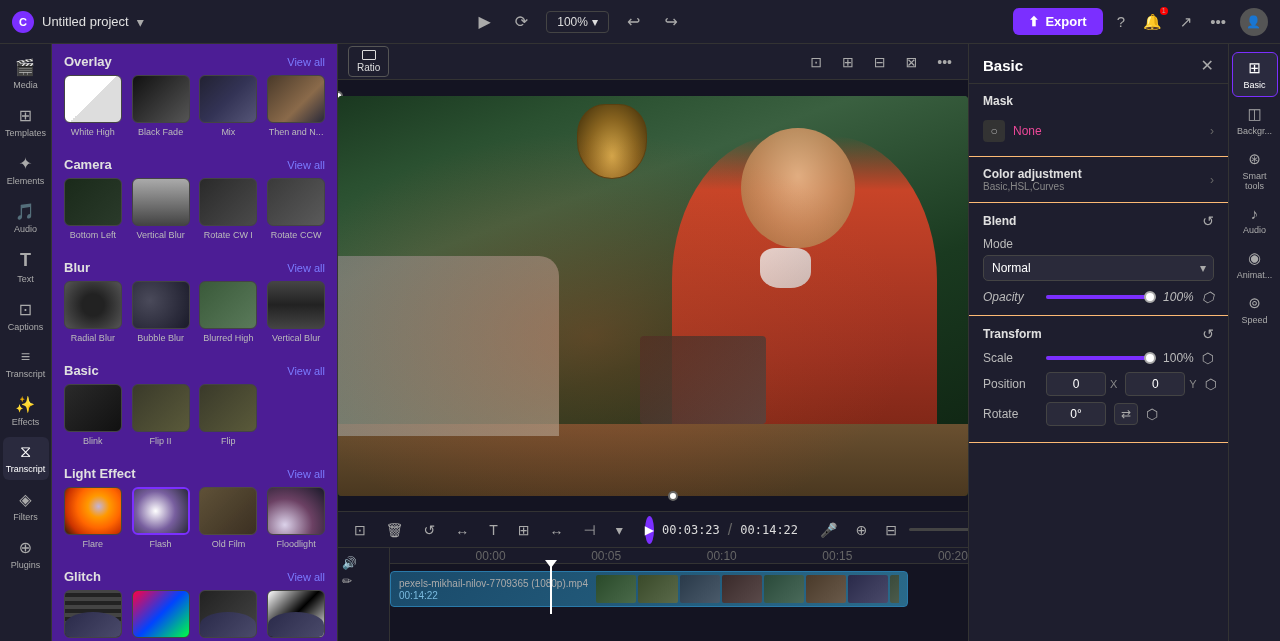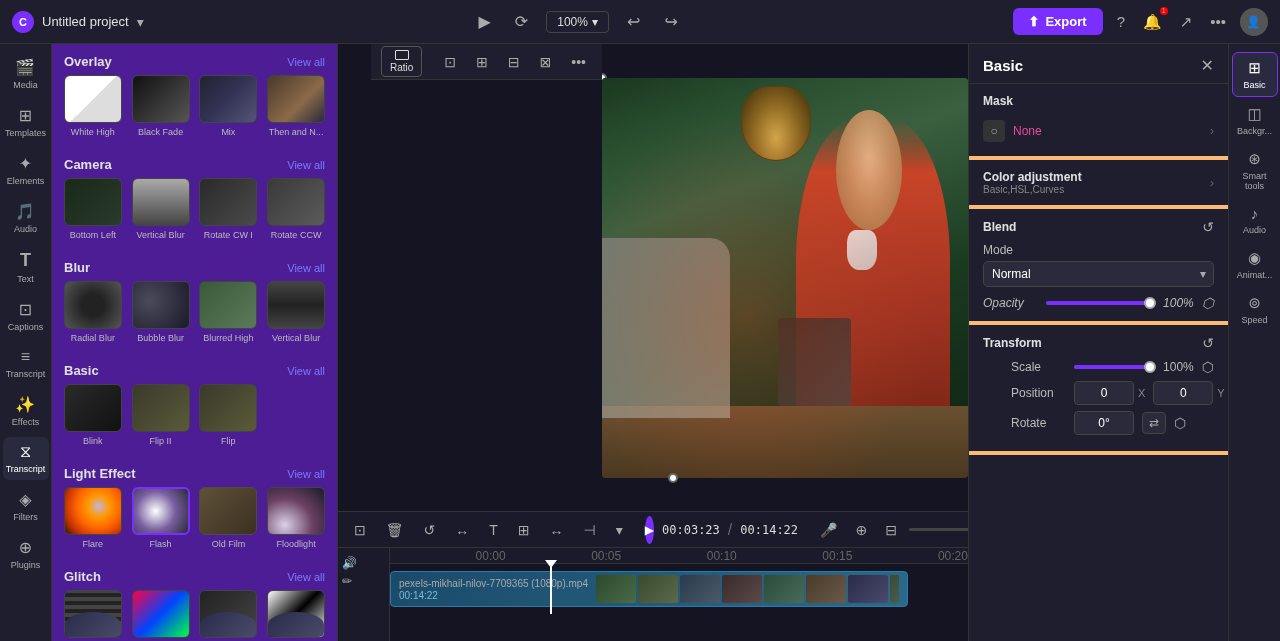--- a/index.html
+++ b/index.html
@@ -61,21 +61,21 @@
     .thumb-floodlight { background: radial-gradient(ellipse at 30% 80%, #ffffffcc, #aa880055, #1a1a2a); }
     .thumb-strobe { background: linear-gradient(135deg, #fff 0%, #000 50%, #fff 100%); }
     .thumb-colorglitch { background: linear-gradient(135deg, #ff0044, #0044ff, #00ff44); }
     .thumb-glitch { background: linear-gradient(135deg, #222, #444); }
     .thumb-strobe2 { background: repeating-linear-gradient(0deg, #222 0px, #222 4px, #444 4px, #444 8px); }
 
     
     .thumb-person { background: linear-gradient(135deg, #4a3a2a 0%, #8a6a4a 60%, #2a2a3a 100%); }
 
     
-    .canvas-area { flex: 1; display: flex; background: #141422; position: relative; min-width: 0; padding-left: 33px; }
+    .canvas-area { flex: 1; display: flex; flex-direction: column; background: #141422; position: relative; min-width: 0; }
     .canvas-toolbar { height: 36px; background: #1e1e2e; display: flex; align-items: center; padding: 0 10px; gap: 8px; border-bottom: 1px solid #333; }
     .canvas-tool { background: none; border: none; color: #aaa; cursor: pointer; font-size: 14px; padding: 3px 6px; border-radius: 4px; }
     .ratio-btn { background: none; border: 1px solid #555; color: #ddd; cursor: pointer; font-size: 10px; padding: 3px 8px; border-radius: 4px; display: flex; flex-direction: column; align-items: center; }
     .ratio-icon { width: 14px; height: 10px; border: 1.5px solid #ddd; border-radius: 1px; margin-bottom: 2px; }
 
     .video-frame { flex: 1; display: flex; align-items: center; justify-content: center; position: relative; overflow: hidden; }
     .video-canvas { width: 640px; height: 400px; position: relative; }
     .video-bg { width: 100%; height: 100%; border-radius: 4px; overflow: hidden; position: relative; background: #1a1a1a; }
     
     .scene { width: 100%; height: 100%; background: linear-gradient(160deg, #1a3a1a 0%, #2a4a2a 20%, #3a5a3a 40%, #4a6a4a 60%, #3a5a3a 80%, #1a3a1a 100%); position: relative; overflow: hidden; }
@@ -85,21 +85,21 @@
     .corner-dot.br { bottom: -5px; right: 290px; }
 
     
     .right-panel { width: 260px; background: #1e1e2e; border-left: 1px solid #333; display: flex; flex-direction: column; flex-shrink: 0; overflow-y: auto; }
     .right-panel::-webkit-scrollbar { width: 4px; }
     .right-panel::-webkit-scrollbar-thumb { background: #444; border-radius: 2px; }
     .panel-header { display: flex; align-items: center; justify-content: space-between; padding: 12px 14px 8px; border-bottom: 1px solid #333; }
     .panel-title { font-size: 15px; font-weight: 600; color: #fff; }
     .close-panel { background: none; border: none; color: #aaa; cursor: pointer; font-size: 16px; }
 
-    .panel-section { border-bottom: 4px solid #fdba74; padding: 10px 14px; }
+    .panel-section { border-bottom: 1px solid #fdba74; padding: 10px 14px; }
     .panel-section-header { display: flex; align-items: center; justify-content: space-between; margin-bottom: 8px; }
     .panel-section-title { font-size: 12px; font-weight: 600; color: #e0e0e0; }
     .panel-section-action { font-size: 14px; color: #aaa; cursor: pointer; }
 
     .mask-row { display: flex; align-items: center; gap: 8px; padding: 4px 0; }
     .mask-icon { width: 22px; height: 22px; border-radius: 4px; background: #333; display: flex; align-items: center; justify-content: center; font-size: 12px; color: #aaa; }
     .mask-label { font-size: 12px; color: #ec4899; flex: 1; }
     .mask-arrow { font-size: 12px; color: #666; }
 
     .color-adjust-row { display: flex; justify-content: space-between; align-items: center; }
@@ -111,21 +111,21 @@
     .select-wrapper::after { content: '▾'; position: absolute; right: 8px; top: 50%; transform: translateY(-50%); color: #aaa; font-size: 12px; pointer-events: none; }
 
     .opacity-row { display: flex; align-items: center; gap: 8px; margin-top: 8px; font-style: italic; }
     .opacity-label { font-size: 12px; color: #bbb; flex: 0 0 55px; }
     .slider-track { flex: 1; height: 4px; background: #444; border-radius: 2px; position: relative; cursor: pointer; }
     .slider-fill { height: 100%; background: #7b2fff; border-radius: 2px; }
     .slider-thumb { position: absolute; right: 0; top: 50%; transform: translate(50%, -50%); width: 12px; height: 12px; background: #fff; border-radius: 50%; border: 2px solid #aaa; }
     .opacity-value { font-size: 12px; color: #bbb; text-align: right; width: 36px; }
     .value-reset { font-size: 14px; color: #aaa; cursor: pointer; }
 
-    .transform-row { display: flex; align-items: center; gap: 8px; margin-bottom: 6px; margin-left: 28px; }
+    .transform-row { display: flex; align-items: center; gap: 8px; margin-bottom: 6px; }
     .transform-label { font-size: 12px; color: #bbb; flex: 0 0 55px; }
     .coord-input { background: #2a2a3a; border: 1px solid #444; color: #fff; padding: 4px 6px; border-radius: 4px; font-size: 12px; width: 60px; text-align: center; }
     .coord-axis { font-size: 11px; color: #888; }
     .coord-pair { display: flex; align-items: center; gap: 4px; }
 
     
     .far-right { width: 52px; background: #1e1e2e; border-left: 1px solid #333; display: flex; flex-direction: column; align-items: center; padding: 8px 0; gap: 2px; flex-shrink: 0; }
     .far-icon-btn { display: flex; flex-direction: column; align-items: center; gap: 2px; padding: 6px 4px; border-radius: 6px; cursor: pointer; width: 46px; color: #aaa; font-size: 9px; border: none; background: none; }
     .far-icon-btn.active { background: #2a2a3e; border: 1px solid #7b2fff; color: #fff; }
     .far-icon { font-size: 15px; margin-bottom: 1px; }

